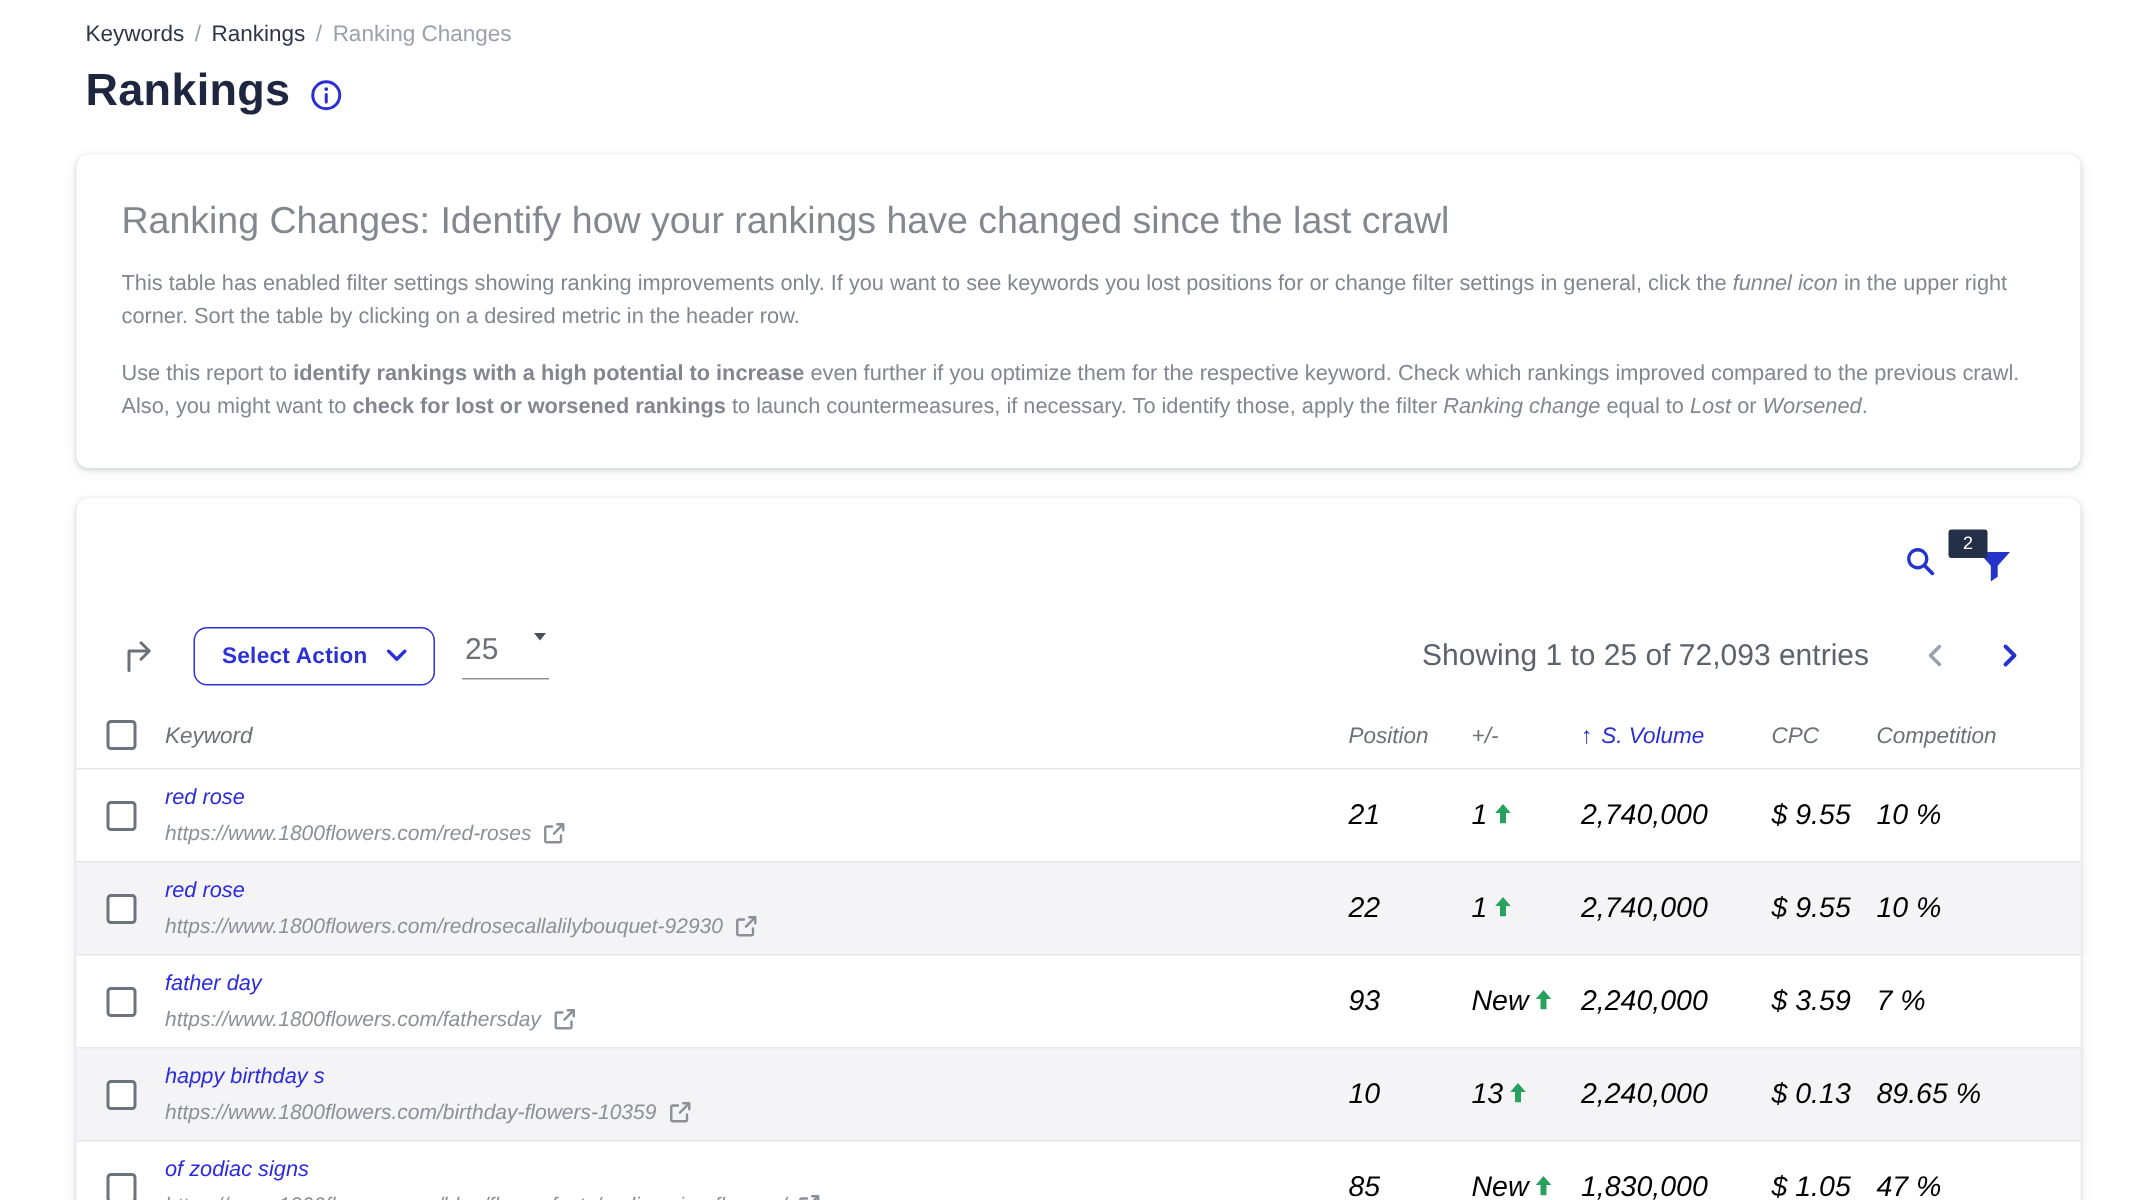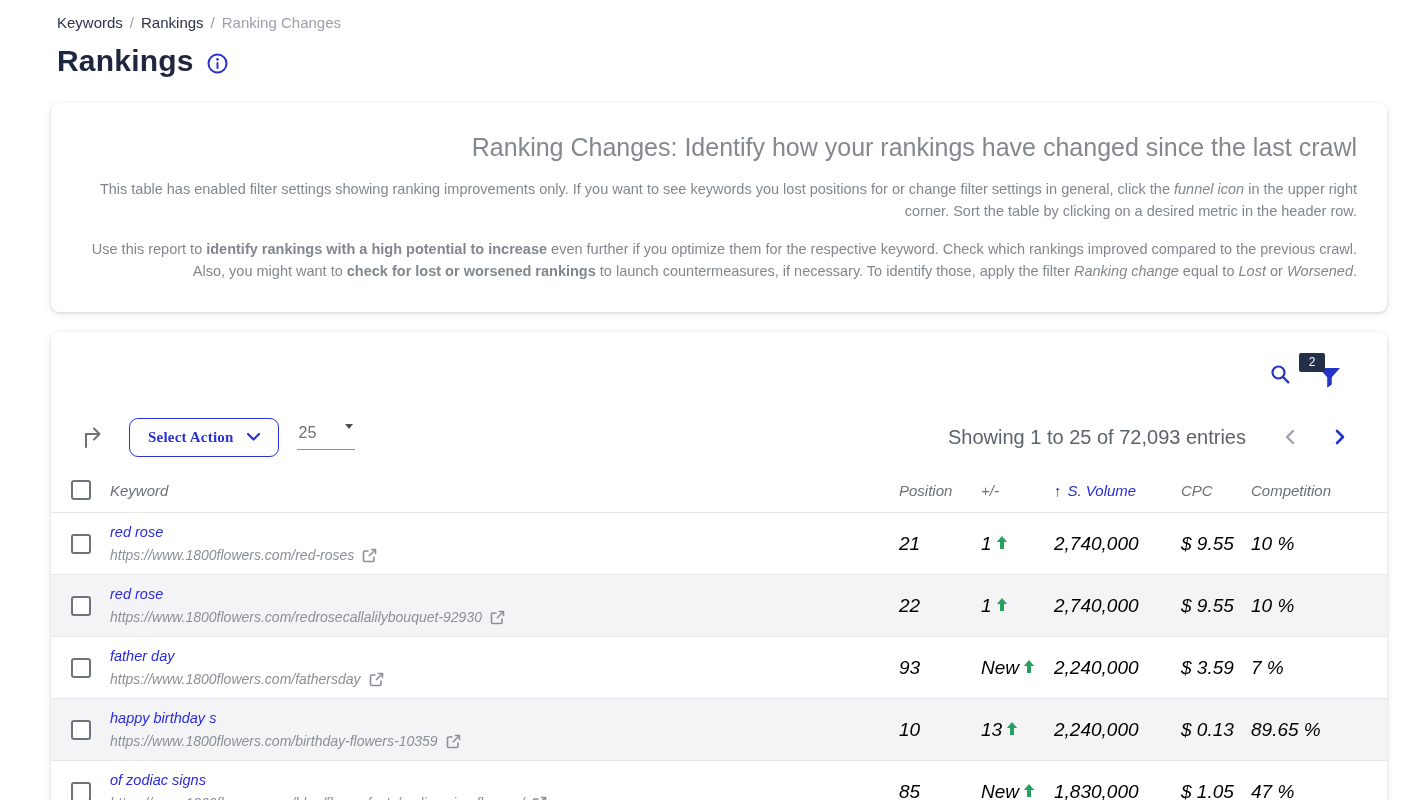--- a/index.html
+++ b/index.html
@@ -17,21 +17,21 @@
   .breadcrumb .crumb-current { color:#9aa1ab; }
   .title-row { display:flex; align-items:center; gap:13px; margin:13px 0 0 57px; }
   .page-title { font-size:30px; font-weight:600; color:#1f2740; letter-spacing:.2px; }
   .info-icon { display:inline-flex; margin-top:4px; cursor:pointer; }
 
   
   .card {
     margin-left:51px; width:1336px; background:#fff; border-radius:8px;
     box-shadow:0 1px 3px rgba(25,35,60,.16), 0 2px 10px rgba(25,35,60,.07);
   }
-  .intro-card { margin-top:25px; padding:30px 30px 30px;text-align:right; }
+  .intro-card { margin-top:25px; padding:30px 30px 30px; }
   .intro-heading { font-size:25px; font-weight:400; color:#83888f; }
   .intro-p { margin-top:17px; font-size:14.5px; line-height:21.5px; color:#82878f; max-width:1276px; }
   .intro-p .seg-b { font-weight:700; }
   .intro-p .seg-i { font-style:italic; }
 
   .table-card { margin-top:20px; height:560px; padding-top:23px; }
 
   
   .icons-row { display:flex; justify-content:flex-end; align-items:center; gap:28px; padding-right:46px; height:38px; }
   .search-btn { cursor:pointer; display:inline-flex; }
@@ -40,26 +40,26 @@
     position:absolute; top:-13px; left:-19px; min-width:26px; height:19px;
     background:#233047; color:#fff; font-size:12px; display:flex;
     align-items:center; justify-content:center; border-radius:2px; padding:0 4px;
   }
   .controls-row { display:flex; align-items:center; margin-top:24px; height:40px; padding:0 41px 0 32px; }
   .export-btn { display:inline-flex; cursor:pointer; }
   .select-action {
     margin-left:25px; height:39px; display:flex; align-items:center; gap:13px;
     border:1.5px solid #2a31d8; border-radius:9px; padding:0 18px; background:#fff;
     color:#2a31d8; font-size:15px; font-weight:600; cursor:pointer; letter-spacing:.2px;
-    font-family:Liberation Serif, serif;
+    font-family:Liberation Sans, sans-serif;
   }
   .pagesize {
     margin-left:18px; width:58px; display:flex; align-items:flex-start; justify-content:space-between;
     border-bottom:1px solid #8e939b; padding:0 2px 7px 2px; cursor:pointer;
-    font-size:16px; color:#6b7177;
+    font-size:20px; color:#6b7177;
   }
   .caret-down { width:0; height:0; border-left:4px solid transparent; border-right:4px solid transparent; border-top:5px solid #4a4f57; }
   .spacer { flex:1; }
   .showing { font-size:20px; color:#5c636d; }
   .pg-btn { display:inline-flex; cursor:pointer; }
   .pg-prev { margin-left:38px; }
   .pg-next { margin-left:40px; }
 
   
   .dtable { margin-top:11px; }

